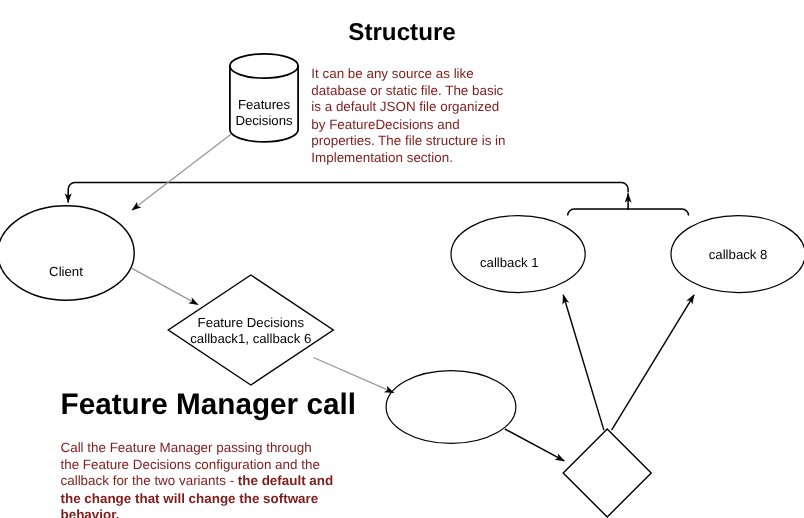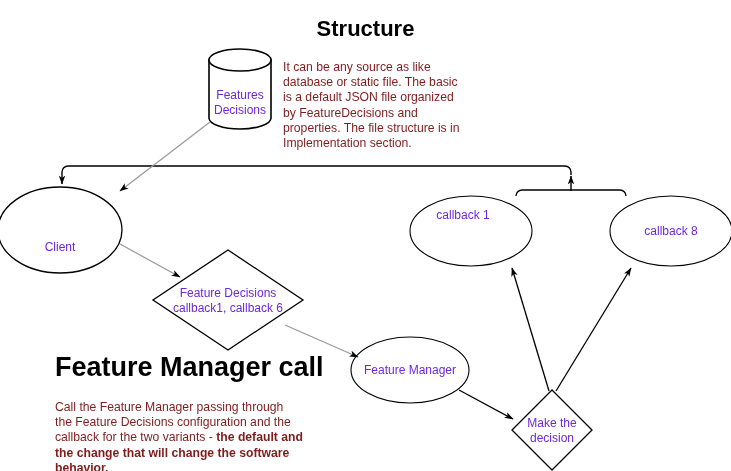--- a/index.html
+++ b/index.html
@@ -18,21 +18,21 @@
   #diagram-svg {
     position: absolute;
     left: 0;
     top: 0;
     width: 731px;
     height: 471px;
   }
   .node-label {
     position: absolute;
     text-align: center;
-    color: #6d28d9;
+    color: #000000;
     font-size: 12px;
     line-height: 15px;
     font-family: "Liberation Sans", sans-serif;
     white-space: pre-line;
     pointer-events: none;
   }
   .heading {
     position: absolute;
     color: #000000;
     font-weight: bold;
@@ -129,25 +129,22 @@
 
   <div class="para" id="para-structure">It can be any source as like database or static file. The basic is a default JSON file organized by FeatureDecisions and properties. The file structure is in Implementation section.</div>
 
   <div class="para" id="para-fm-call"><span>Call the Feature Manager passing through the Feature Decisions configuration and the callback for the two variants - </span><span class="bold">the default and the change that will change the software behavior.</span></div>
 
   <div class="node-label" style="left:190px; top:88px; width:100px;">Features
 Decisions</div>
 
   <div class="node-label" style="left:10px; top:240px; width:100px;">Client</div>
 
-  <div class="node-label" style="left:411px; top:208px; width:104px;">callback 1</div>
+  <div class="node-label" style="left:411px; top:232px; width:104px;">callback 1</div>
 
   <div class="node-label" style="left:611px; top:224px; width:120px;">callback 8</div>
 
   <div class="node-label" style="left:153px; top:286px; width:150px;">Feature Decisions
 callback1, callback 6</div>
 
-  <div class="node-label" style="left:351px; top:363px; width:118px;">Feature Manager</div>
 
-  <div class="node-label" style="left:512px; top:416px; width:80px;">Make the
-decision</div>
 
 </div>
 
 </body></html>

